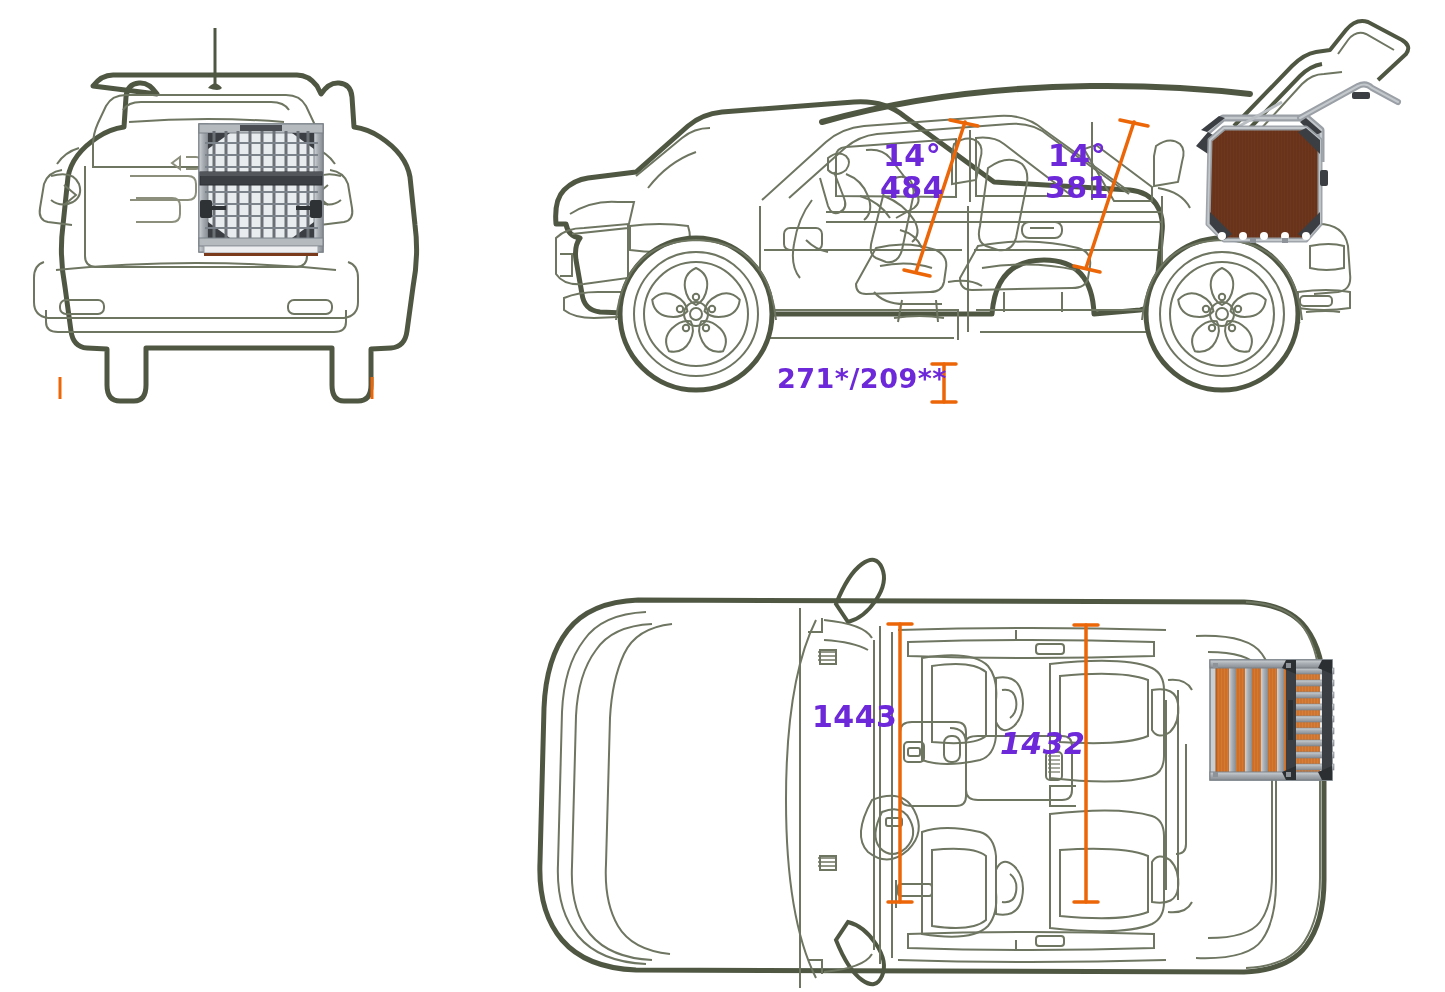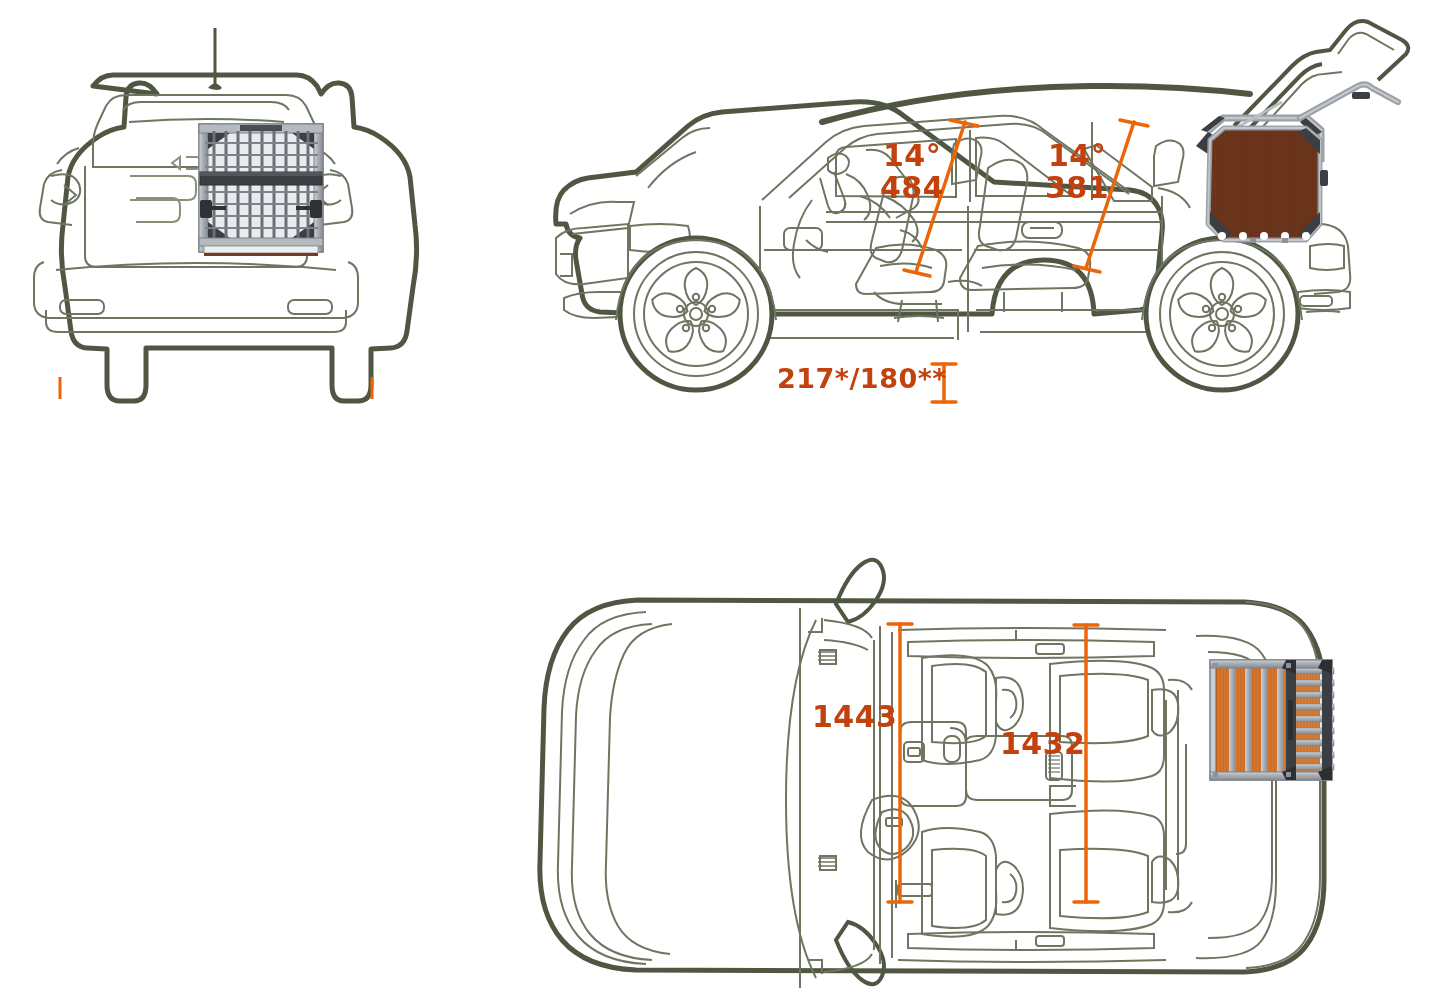--- a/index.html
+++ b/index.html
@@ -7,21 +7,21 @@
   body{
     width:1445px;height:992px;overflow:hidden;position:relative;
     font-family:"DejaVu Sans","Liberation Sans",sans-serif;
   }
   .stage{position:absolute;inset:0;width:1445px;height:992px;}
   svg.sheet{position:absolute;left:0;top:0;width:1445px;height:992px;display:block;}
   .dimlabel{
     position:absolute;
     font-family:"DejaVu Sans","Liberation Sans",sans-serif;
     font-weight:700;
-    color:#c2410c;
+    color:#6d28d9;
     white-space:nowrap;
     letter-spacing:0.5px;
     line-height:1.06;
     -webkit-font-smoothing:antialiased;
   }
   .dim-big{font-size:30px;}
   .dim-mid{font-size:27px;}
   .dim-two{text-align:center;}
 </style>
 </head>
@@ -546,19 +546,19 @@
   <div class="dimlabel dim-big dim-two" style="left:880px;top:140px;">
     <div>14°</div>
     <div>484</div>
   </div>
 
   <div class="dimlabel dim-big dim-two" style="left:1045px;top:140px;">
     <div>14°</div>
     <div>381</div>
   </div>
 
-  <div class="dimlabel dim-mid" style="left:777px;top:365px;">217*/180**</div>
+  <div class="dimlabel dim-mid" style="left:777px;top:365px;">271*/209**</div>
 
   <div class="dimlabel dim-big" style="left:812px;top:701px;">1443</div>
 
-  <div class="dimlabel dim-big" style="left:1000px;top:728px;">1432</div>
+  <div class="dimlabel dim-big" style="left:1000px;top:728px;font-style:italic;">1432</div>
 
 </div>
 
 </body></html>

